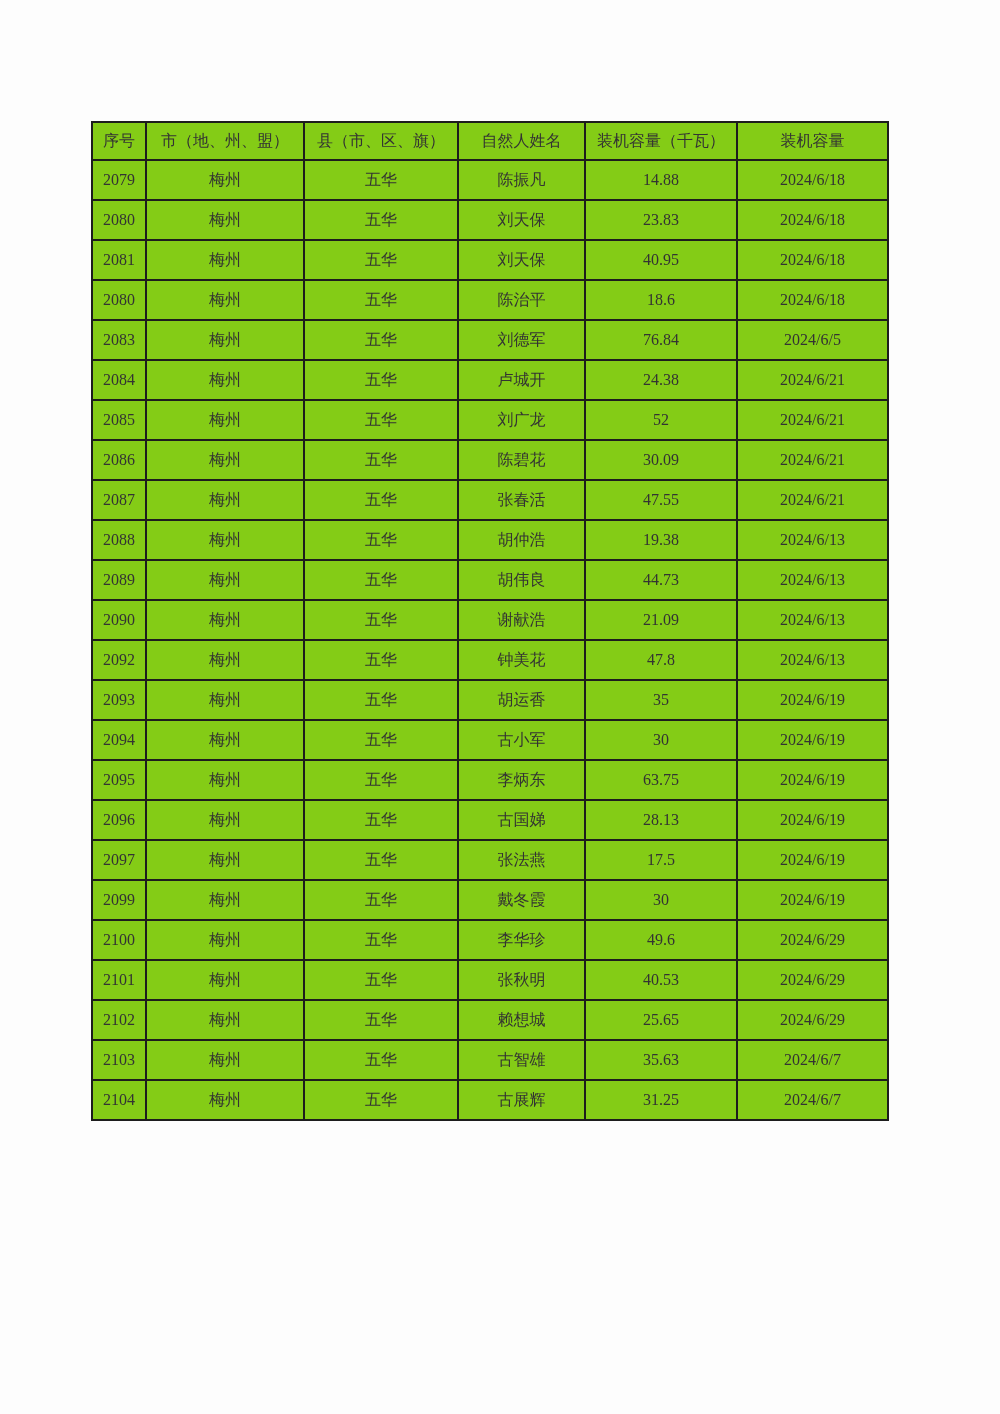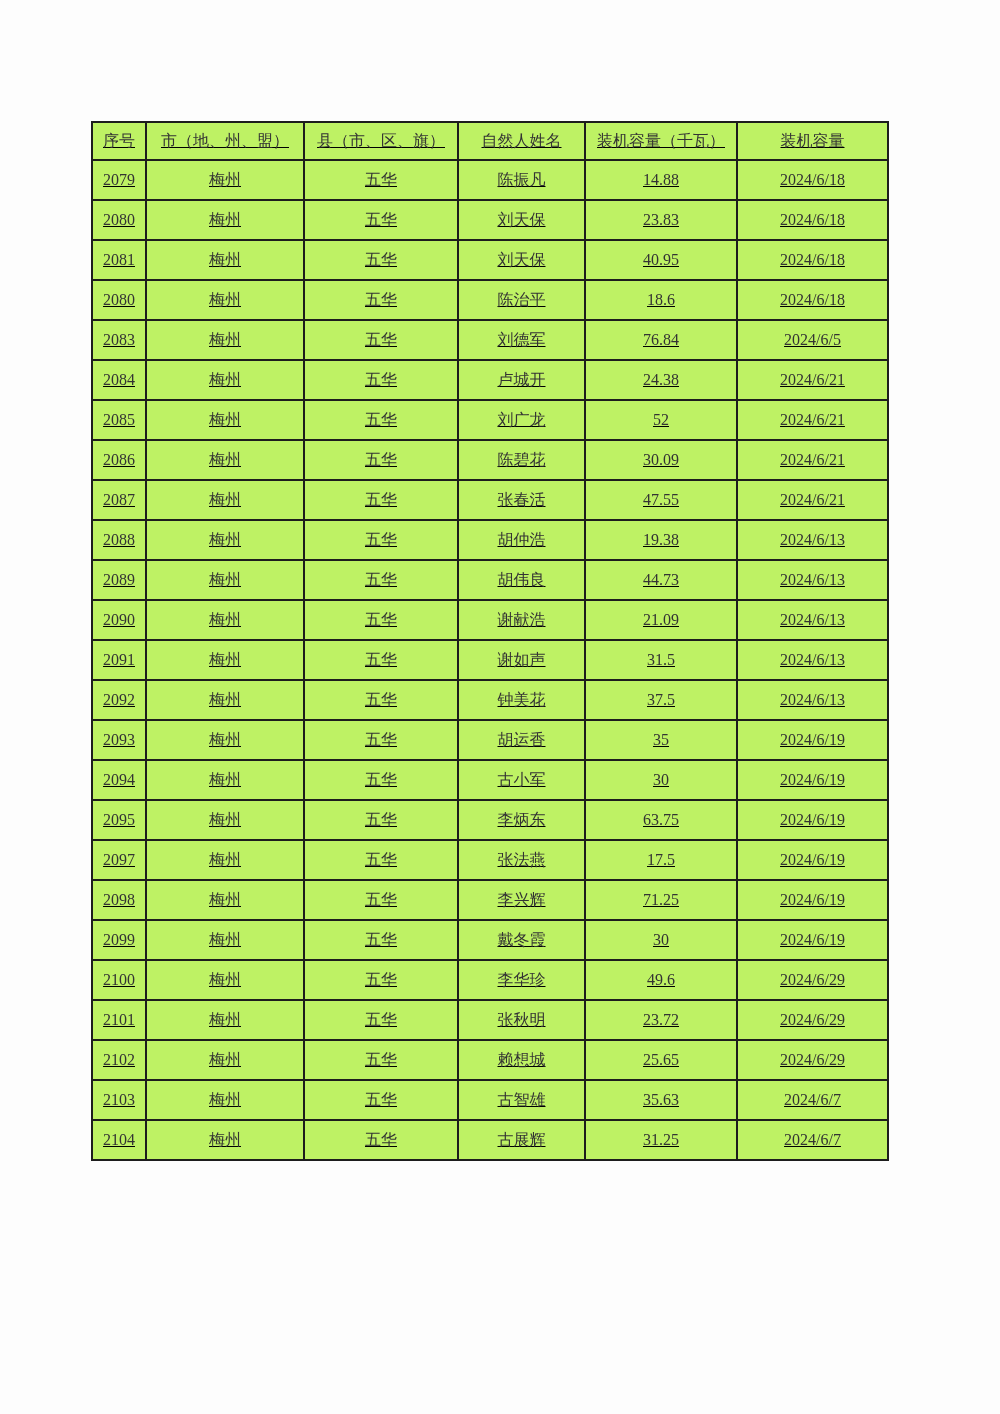--- a/index.html
+++ b/index.html
@@ -47,21 +47,21 @@
     overflow: hidden;
   }
   table.data-table thead th {
     height: 36px;
   }
 </style>
 </head>
 <body style="background: rgb(253, 253, 253);">
 
 <div class="page">
-  <table class="data-table" style="background: #bef264; text-decoration: underline;">
+  <table class="data-table" style="background: #84cc16;">
     <colgroup>
       <col class="c0">
         <col class="c1">
         <col class="c2">
       <col class="c3">
         <col class="c4">
         <col class="c5">
     </colgroup>
     <thead>
       <tr>
@@ -164,33 +164,25 @@
         </tr>
         <tr>
           <td>2090</td>
           <td>梅州</td>
           <td>五华</td>
           <td>谢献浩</td>
           <td>21.09</td>
           <td>2024/6/13</td>
         </tr>
         <tr>
-          <td>2091</td>
-          <td>梅州</td>
-          <td>五华</td>
-          <td>谢如声</td>
-          <td>31.5</td>
-          <td>2024/6/13</td>
-        </tr>
-        <tr>
           <td>2092</td>
           <td>梅州</td>
           <td>五华</td>
           <td>钟美花</td>
-          <td>37.5</td>
+          <td>47.8</td>
           <td>2024/6/13</td>
         </tr>
         <tr>
           <td>2093</td>
           <td>梅州</td>
           <td>五华</td>
           <td>胡运香</td>
           <td>35</td>
           <td>2024/6/19</td>
         </tr>
@@ -204,33 +196,33 @@
         </tr>
         <tr>
           <td>2095</td>
           <td>梅州</td>
           <td>五华</td>
           <td>李炳东</td>
           <td>63.75</td>
           <td>2024/6/19</td>
         </tr>
         <tr>
+          <td>2096</td>
+          <td>梅州</td>
+          <td>五华</td>
+          <td>古国娣</td>
+          <td>28.13</td>
+          <td>2024/6/19</td>
+        </tr>
+        <tr>
           <td>2097</td>
           <td>梅州</td>
           <td>五华</td>
           <td>张法燕</td>
           <td>17.5</td>
-          <td>2024/6/19</td>
-        </tr>
-        <tr>
-          <td>2098</td>
-          <td>梅州</td>
-          <td>五华</td>
-          <td>李兴辉</td>
-          <td>71.25</td>
           <td>2024/6/19</td>
         </tr>
         <tr>
           <td>2099</td>
           <td>梅州</td>
           <td>五华</td>
           <td>戴冬霞</td>
           <td>30</td>
           <td>2024/6/19</td>
         </tr>
@@ -240,21 +232,21 @@
           <td>五华</td>
           <td>李华珍</td>
           <td>49.6</td>
           <td>2024/6/29</td>
         </tr>
         <tr>
           <td>2101</td>
           <td>梅州</td>
           <td>五华</td>
           <td>张秋明</td>
-          <td>23.72</td>
+          <td>40.53</td>
           <td>2024/6/29</td>
         </tr>
         <tr>
           <td>2102</td>
           <td>梅州</td>
           <td>五华</td>
           <td>赖想城</td>
           <td>25.65</td>
           <td>2024/6/29</td>
         </tr>

